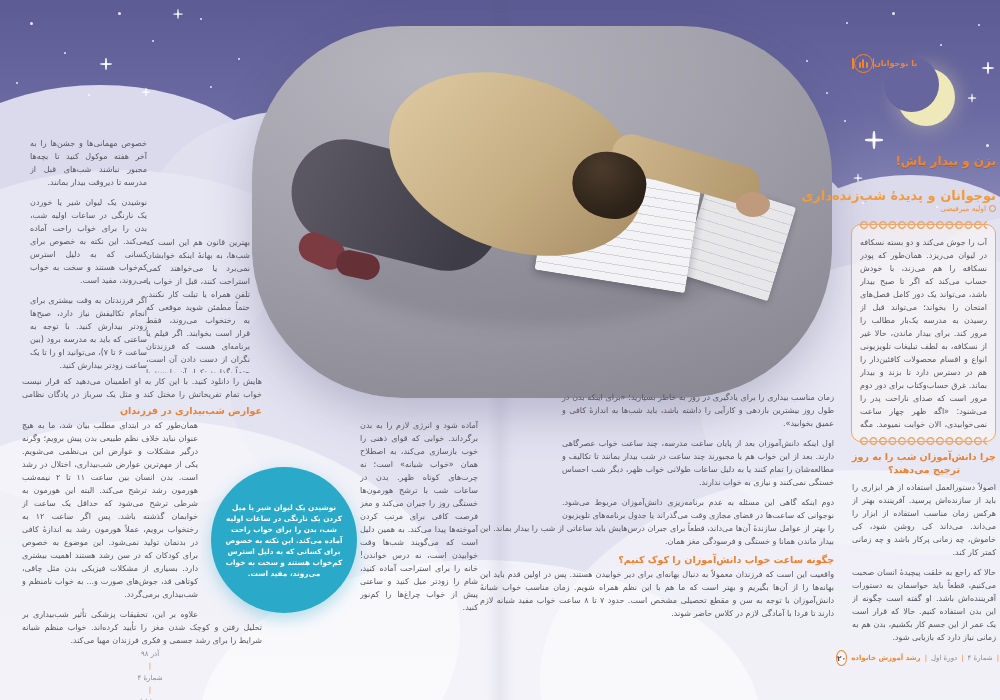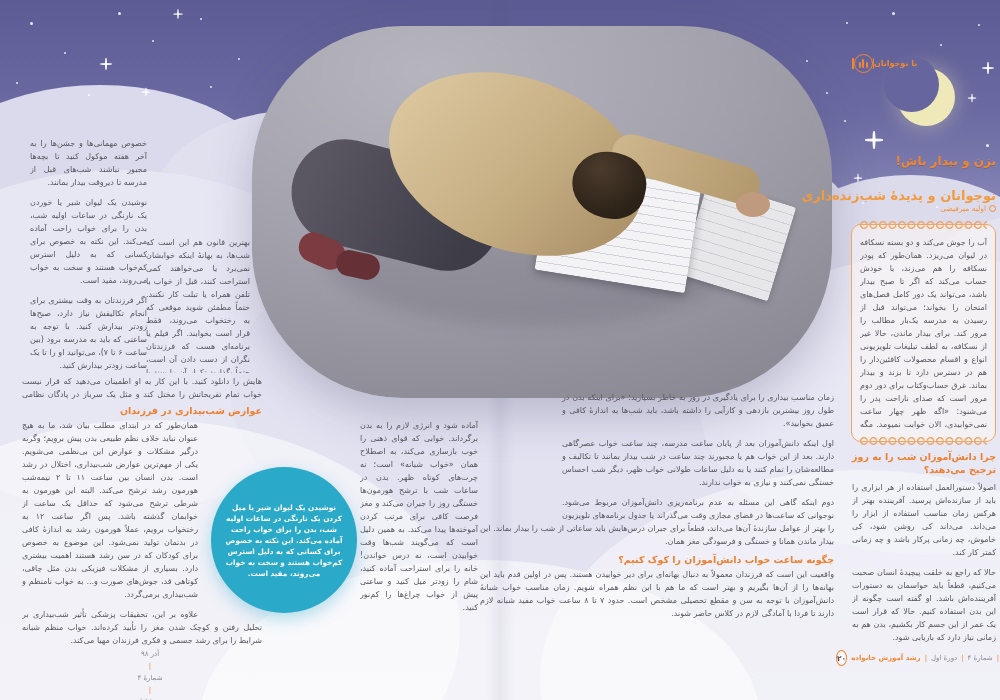--- a/index.html
+++ b/index.html
@@ -169,21 +169,21 @@
   </div>
 
   <div class="title">بزن و بیدار باش!</div>
   <div class="subtitle">نوجوانان و پدیدهٔ شب‌زنده‌داری</div>
   <div class="byline"><span class="ring"></span><span>اولیه میرفیضی</span></div>
 
   <div class="introbox">
     <div class="txti">آب را جوش می‌کند و دو بسته نسکافه در لیوان می‌ریزد. همان‌طور که پودر نسکافه را هم می‌زند، با خودش حساب می‌کند که اگر تا صبح بیدار باشد، می‌تواند یک دور کامل فصل‌های امتحان را بخواند؛ می‌تواند قبل از رسیدن به مدرسه یک‌بار مطالب را مرور کند. برای بیدار ماندن، حالا غیر از نسکافه، به لطف تبلیغات تلویزیونی انواع و اقسام محصولات کافئین‌دار را هم در دسترس دارد تا بزند و بیدار بماند. غرق حساب‌وکتاب برای دور دوم مرور است که صدای ناراحت پدر را می‌شنود: «اگه ظهر چهار ساعت نمی‌خوابیدی، الان خوابت نمیومد. مگه تو جغدی که شبت برعکس آدم‌هاست؟ این چه درس خوندنیه که قراره فردا سر جلسه و کلاس چرت بزنی؟!»</div>
   </div>
 
-  <div class="hd" style="left:852px;top:451px;width:144px;">چرا دانش‌آموزان شب را به روز ترجیح می‌دهند؟</div>
+  <div class="hd" style="left:852px;top:451px;width:144px;text-align:center;">چرا دانش‌آموزان شب را به روز ترجیح می‌دهند؟</div>
   <div class="txt" style="left:852px;top:481px;width:144px;height:164px;">
     <p>اصولاً دستورالعمل استفاده از هر ابزاری را باید از سازنده‌اش پرسید. آفریننده بهتر از هرکس زمان مناسب استفاده از ابزار را می‌داند. می‌داند کی روشن شود، کی خاموش، چه زمانی پرکار باشد و چه زمانی کمتر کار کند.</p>
     <p>حالا که راجع به خلقت پیچیدهٔ انسان صحبت می‌کنیم، قطعاً باید حواسمان به دستورات آفریننده‌اش باشد. او گفته است چگونه از این بدن استفاده کنیم. حالا که قرار است یک عمر از این جسم کار بکشیم، بدن هم به زمانی نیاز دارد که بازیابی شود.</p>
   </div>
 
   <div class="footer" style="left:836px;width:160px;">
     <span class="pnum">۲۰</span>
     <span class="mag">رشد آموزش خانواده</span>
     <span class="sep">|</span>
     <span>دورهٔ اول</span>

